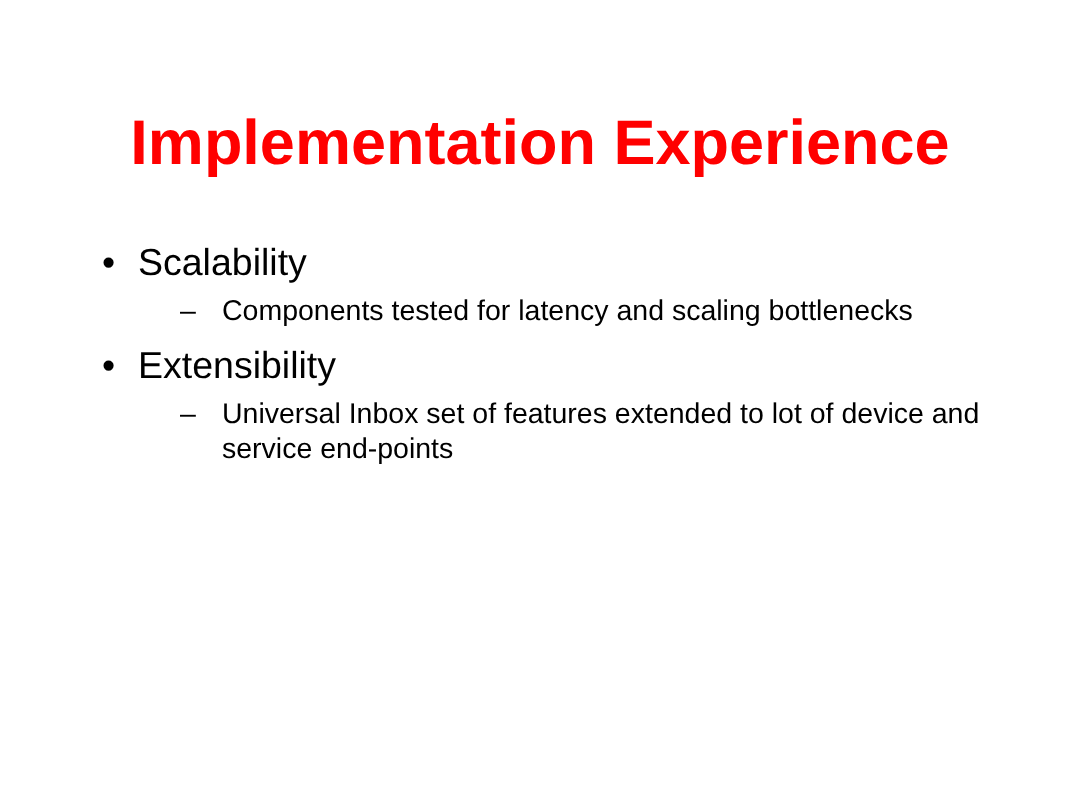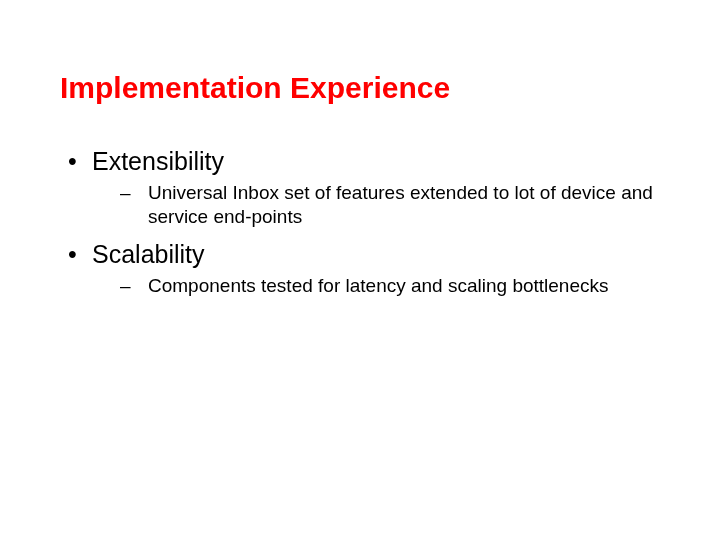--- a/index.html
+++ b/index.html
@@ -11,21 +11,22 @@
     font-family: "Comic Sans MS", "Comic Sans", cursive, sans-serif;
     color: #000000;
   }
   .slide {
     width: 720px;
     height: 540px;
     box-sizing: border-box;
     padding: 70px 60px 40px 60px;
   }
   .title {
-    font-size: 30px;
+    text-align: center;
+    font-size: 42px;
     font-weight: bold;
     color: #ff0000;
     margin: 0 0 40px 0;
     line-height: 1.2;
   }
   ul.level1 {
     list-style: none;
     padding: 0;
     margin: 0;
   }
@@ -64,29 +65,29 @@
   }
 </style>
 </head>
 <body>
 
 <div class="slide">
   <h1 class="title">Implementation Experience</h1>
 
   <ul class="level1">
     <li>
+      <span>Scalability</span>
+      <ul class="level2">
+        <li>
+          <span>Components tested for latency and scaling bottlenecks</span>
+        </li>
+      </ul>
+    </li>
+    <li>
       <span>Extensibility</span>
       <ul class="level2">
         <li>
           <span>Universal Inbox set of features extended to lot of device and service end-points</span>
         </li>
       </ul>
     </li>
-    <li>
-      <span>Scalability</span>
-      <ul class="level2">
-        <li>
-          <span>Components tested for latency and scaling bottlenecks</span>
-        </li>
-      </ul>
-    </li>
   </ul>
 </div>
 
 </body></html>

